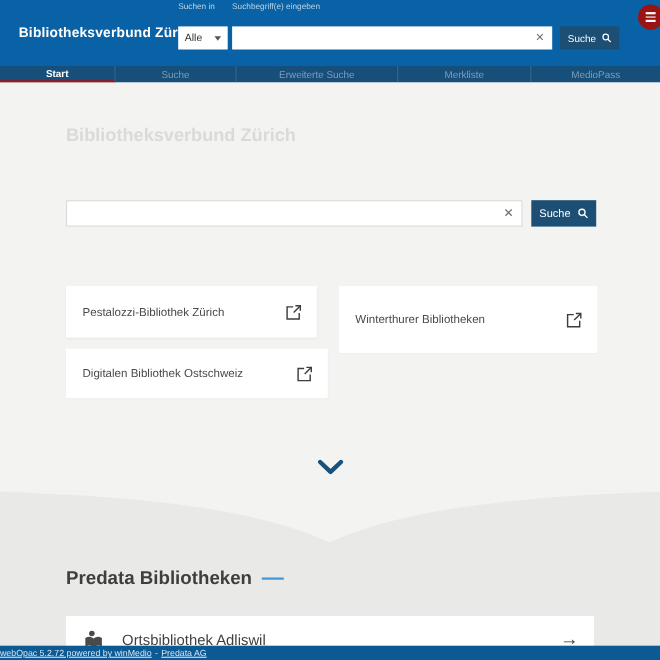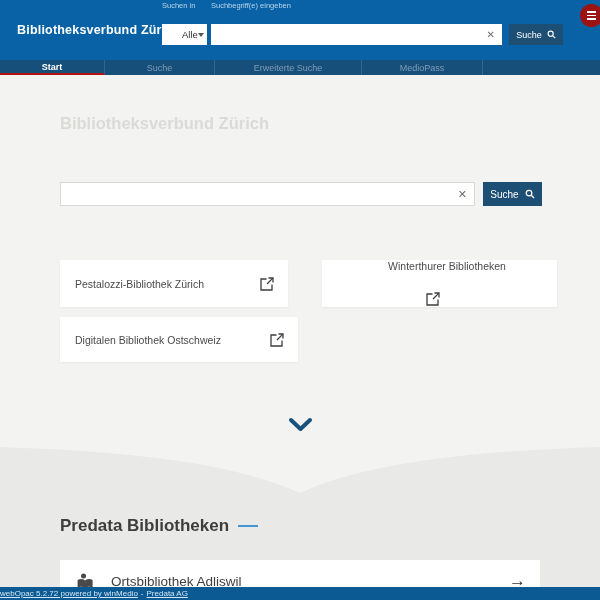--- a/index.html
+++ b/index.html
@@ -7,21 +7,21 @@
   body { font-family:"Liberation Sans", sans-serif; }
   #stage { position:relative; width:600px; height:600px; overflow:hidden; background:#e9e9e7; }
 
   
   .header { position:absolute; top:0; left:0; width:600px; height:60px; background:#0862a5; }
   .logo { position:absolute; left:17px; top:23px; color:#ffffff; font-size:12.5px; font-weight:bold; letter-spacing:.2px; }
   .fld-label { position:absolute; top:1px; color:#b9d4e8; font-size:7.5px; }
   .lbl-searchin { left:162px; }
   .lbl-term { left:211px; }
   .select { position:absolute; left:162px; top:24px; width:45px; height:21px; background:#fff; font-size:9.5px;
-            color:#333; display:flex; align-items:center; justify-content:space-between; padding:0 20px; cursor:pointer; }
+            color:#333; display:flex; align-items:center; justify-content:space-between; padding:0 6px; cursor:pointer; }
   .select .tri { width:0; height:0; border-left:3.5px solid transparent; border-right:3.5px solid transparent; border-top:4px solid #555; }
   .hdr-input-wrap { position:absolute; left:211px; top:24px; width:291px; height:21px; background:#fff; display:flex; align-items:center; }
   .hdr-input { flex:1; height:100%; border:none; outline:none; background:transparent; padding:0 6px; font-size:10px; font-family:inherit; }
   .clear-x { color:#6e6e6e; font-size:10px; line-height:21px; padding:0 7px; cursor:pointer; }
   .hdr-btn { position:absolute; left:509px; top:24px; width:54px; height:21px; background:#1d4e74; border:none;
              color:#fff; font-size:9px; font-family:inherit; display:flex; align-items:center; justify-content:center; gap:5px; cursor:pointer; }
   .menu-btn { position:absolute; left:580px; top:4px; width:23px; height:23px; border-radius:50%; background:#9c1313;
               display:flex; flex-direction:column; align-items:center; justify-content:center; gap:2px; cursor:pointer; }
   .menu-btn span { width:9px; height:1.5px; background:#fff; }
 
@@ -44,21 +44,21 @@
                      border:1px solid #d9d9d7; display:flex; align-items:center; }
   .main-input { flex:1; height:100%; border:none; outline:none; background:transparent; padding:0 8px; font-size:11px; font-family:inherit; }
   .main-input-wrap .clear-x { font-size:11px; line-height:22px; }
   .main-btn { position:absolute; left:483px; top:182px; width:59px; height:24px; background:#1d4e74; border:none;
               color:#fff; font-size:10px; font-family:inherit; display:flex; align-items:center; justify-content:center; gap:6px; cursor:pointer; }
 
   .card { position:absolute; background:#fff; display:flex; align-items:center; cursor:pointer; box-shadow:0 1px 2px rgba(0,0,0,.05); }
   .card-label { flex:1; padding-left:15px; font-size:10.5px; color:#4a4a4a; }
   .card-icon { margin-right:13px; width:16px; height:16px; flex:none; }
   .card1 { left:60px; top:260px; width:228px; height:47px; }
-  .card2 { left:322px; top:260px; width:235px; height:47px;flex-direction:column; }
+  .card2 { left:308px; top:260px; width:235px; height:61px; }
   .card3 { left:60px; top:317px; width:238px; height:45px; }
 
   .scroll-chev { position:absolute; left:288px; top:417px; width:25px; height:16px; cursor:pointer; }
 
   
   .wave { position:absolute; top:447px; left:0; width:600px; height:50px; display:block; }
 
   
   .verbund-head { position:absolute; left:60px; top:516px; font-size:17px; font-weight:bold; color:#3e3e3e;
                   display:flex; align-items:center; }
@@ -107,20 +107,21 @@
       <span></span>
       <span></span>
       <span></span>
     </div>
   </div>
 
   <div class="nav">
     <div class="tab">Start</div>
     <div class="tab">Suche</div>
     <div class="tab">Erweiterte Suche</div>
+    <div class="tab">Merkliste</div>
     <div class="tab">MedioPass</div>
   </div>
 
   <div class="section1"></div>
 
   <div class="hero-sub">Bibliotheksverbund Zürich</div>
 
   <div class="main-input-wrap">
     <input class="main-input" type="text" value="" style="">
     <span class="clear-x">✕</span>

